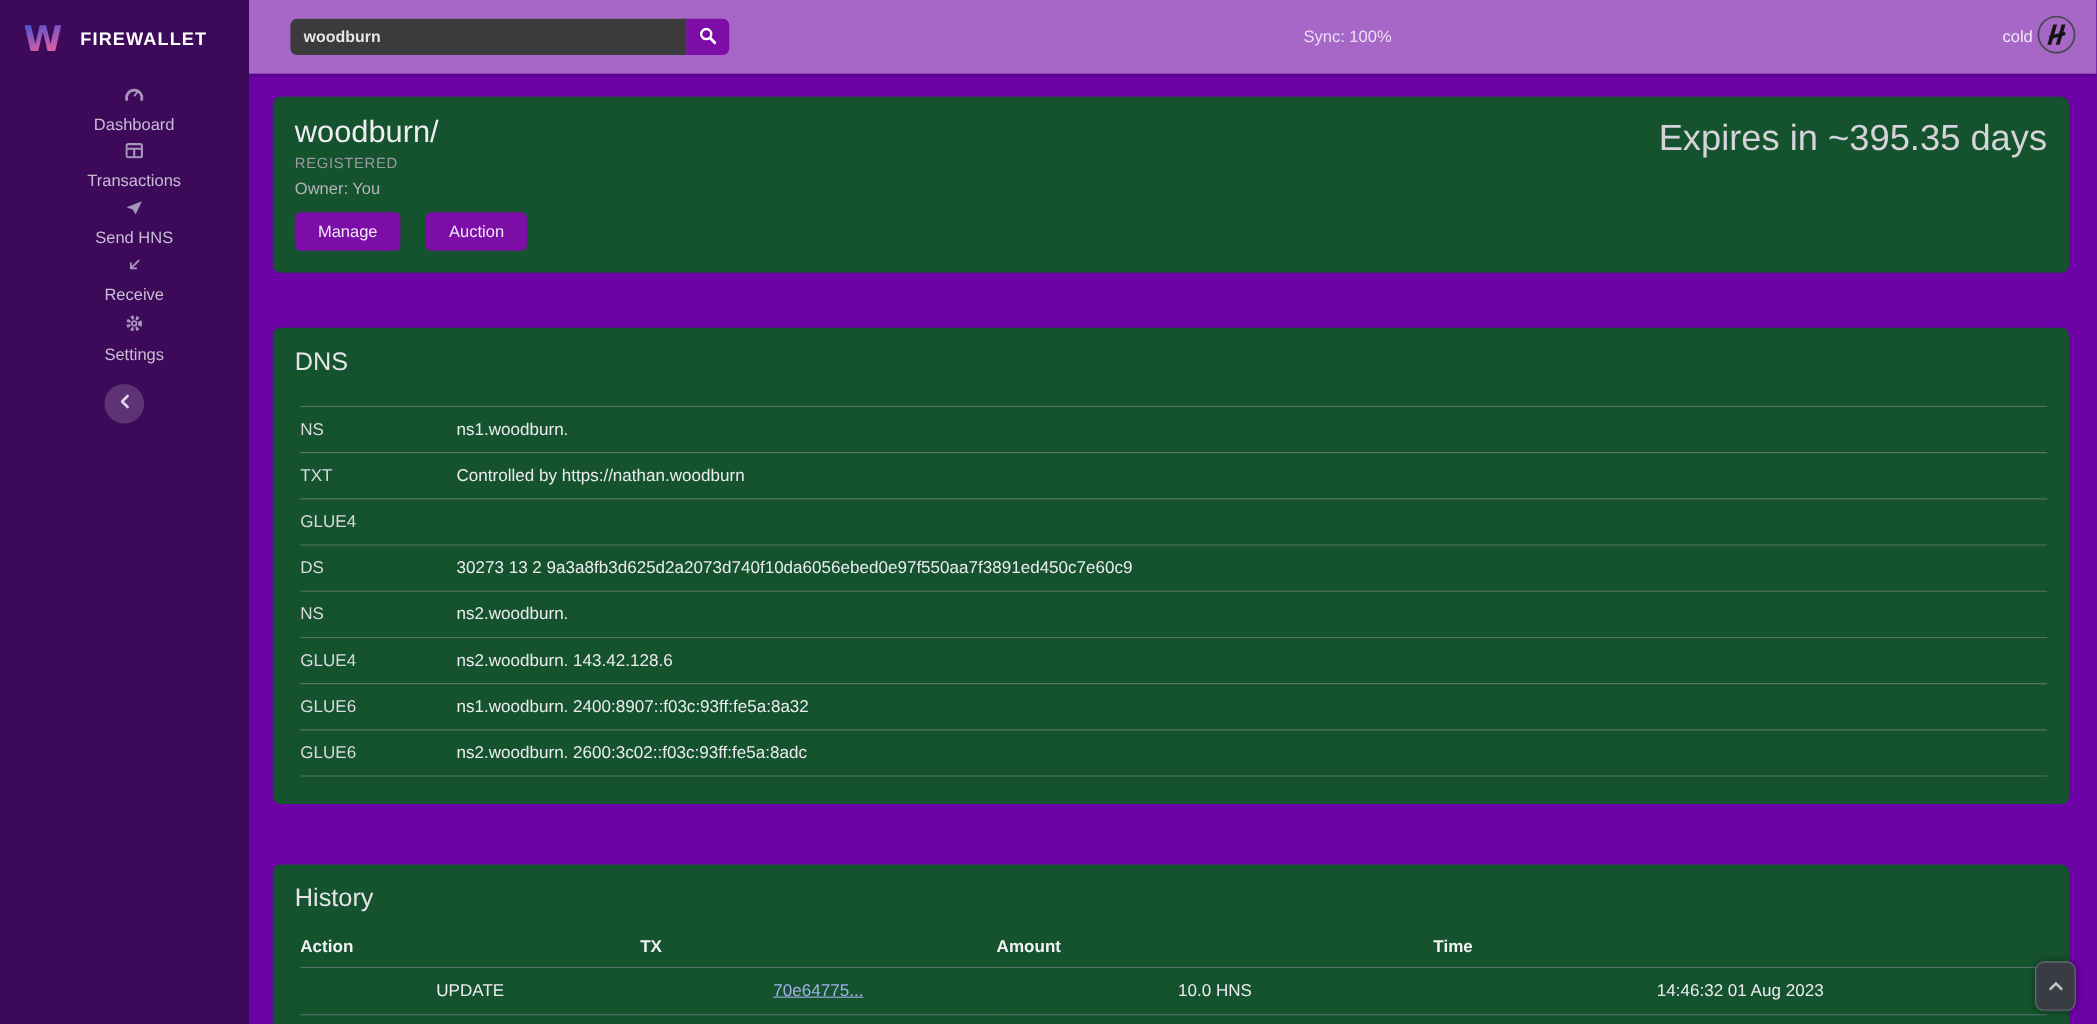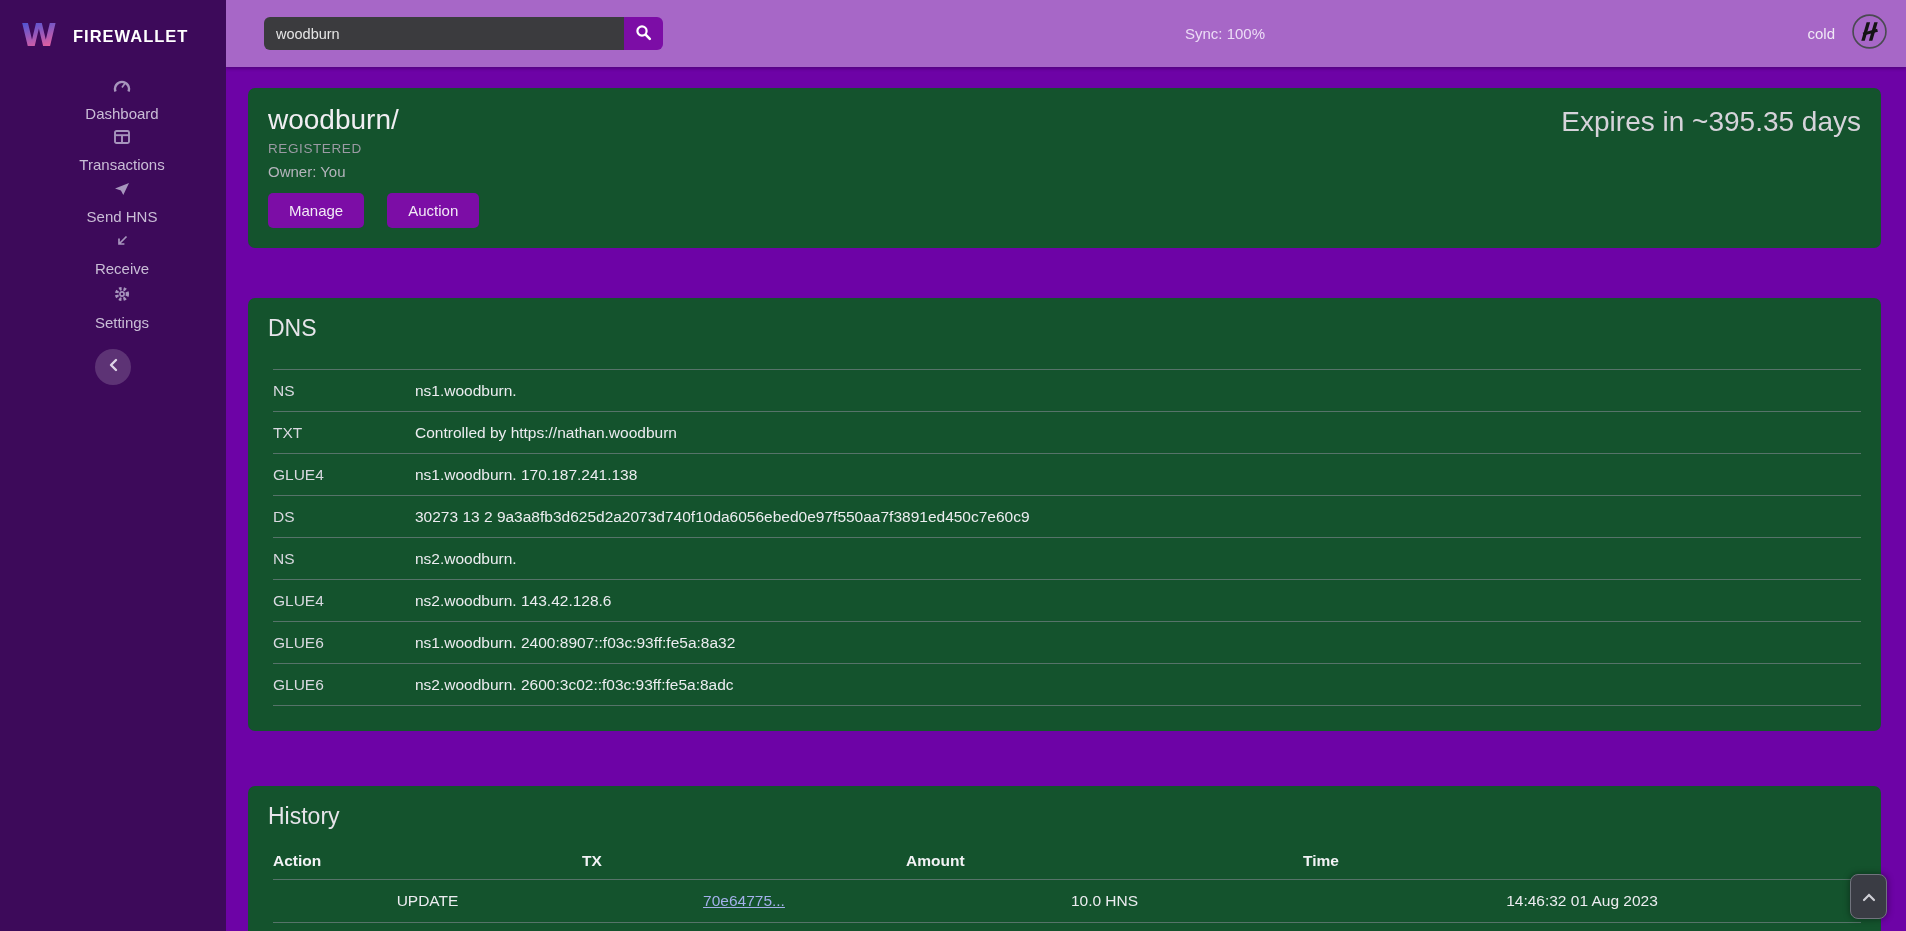--- a/index.html
+++ b/index.html
@@ -34,47 +34,48 @@
   .topbar {
     margin-left: 226px; height: 67px; background: #a767c7;
     display: flex; align-items: center; position: relative;
     box-shadow: 0 2px 3px rgba(0,0,0,0.22);
   }
   .search-group { display: flex; margin-left: 38px; }
   .search-input {
     width: 360px; height: 33px; background: #3b3b3e; border: none; outline: none;
     border-radius: 6px 0 0 6px; color: #e6e6e6; font-size: 14.5px; padding: 0 12px;
     font-family: "Liberation Sans", sans-serif;
+    font-weight: bold;
   }
   .search-btn {
     width: 39px; height: 33px; background: #7c0da6; border: none; cursor: pointer;
     border-radius: 0 6px 6px 0; display: flex; align-items: center; justify-content: center;
   }
   .sync-label { position: absolute; left: 959px; color: #ecdcf6; font-size: 15px; text-align: center; }
-  .wallet-group { margin-left: auto; margin-right: 18px; display: flex; align-items: center; gap: 16px; }
+  .wallet-group { margin-left: auto; margin-right: 18px; display: flex; align-items: center; gap: 3px; }
   .wallet-label { color: #f0e9f6; font-size: 15px; }
 
   
   .content { margin-left: 226px; padding: 21px 25px 0 22px; }
   .card {
     background: #14532d; border-radius: 7px; width: 1633px;
   }
 
   
   .domain-card { height: 160px; padding: 14px 20px; position: relative; margin-bottom: 50px; }
   .domain-title { color: #f0eef2; font-size: 28px; font-weight: normal; line-height: 36px; }
   .domain-status { color: #9b9ba4; font-size: 13.5px; letter-spacing: 0.6px; margin-top: 3px; }
   .domain-owner { color: #b4b4bc; font-size: 15px; margin-top: 7px; }
   .btn-row { display: flex; gap: 23px; margin-top: 13px; }
   .btn {
     background: #7c0da6; color: #f2eaf6; border: none; border-radius: 5px;
     font-size: 15px; padding: 0 21px; height: 35px; cursor: pointer;
     font-family: "Liberation Sans", sans-serif;
   }
-  .expires { position: absolute; top: 18px; right: 20px; color: #d6d3da; font-size: 28px; }
+  .expires { position: absolute; top: 18px; right: 20px; color: #d6d3da; font-size: 33px; }
 
   
   .dns-card { padding: 16px 20px 25px 20px; margin-bottom: 55px; }
   .card-heading { color: #e6e4ea; font-size: 23px; font-weight: normal; line-height: 28px; }
   .dns-table { margin: 27px 0 0 5px; border-bottom: 1px solid rgba(140,142,155,0.55); }
   .dns-row {
     display: grid; grid-template-columns: 142px 1fr; align-items: center;
     border-top: 1px solid rgba(140,142,155,0.55); padding: 12px 0; line-height: 17px;
   }
   .dns-type { color: #d9d9e0; font-size: 15.5px; }
@@ -227,21 +228,20 @@
           <div class="dns-value">ns1.woodburn.</div>
         </div>
 
         <div class="dns-row">
           <div class="dns-type">TXT</div>
           <div class="dns-value">Controlled by https://nathan.woodburn</div>
         </div>
 
         <div class="dns-row">
           <div class="dns-type">GLUE4</div>
-          <div class="dns-value">ns1.woodburn. 170.187.241.138</div>
         </div>
 
         <div class="dns-row">
           <div class="dns-type">DS</div>
           <div class="dns-value">30273 13 2 9a3a8fb3d625d2a2073d740f10da6056ebed0e97f550aa7f3891ed450c7e60c9</div>
         </div>
 
         <div class="dns-row">
           <div class="dns-type">NS</div>
           <div class="dns-value">ns2.woodburn.</div>

